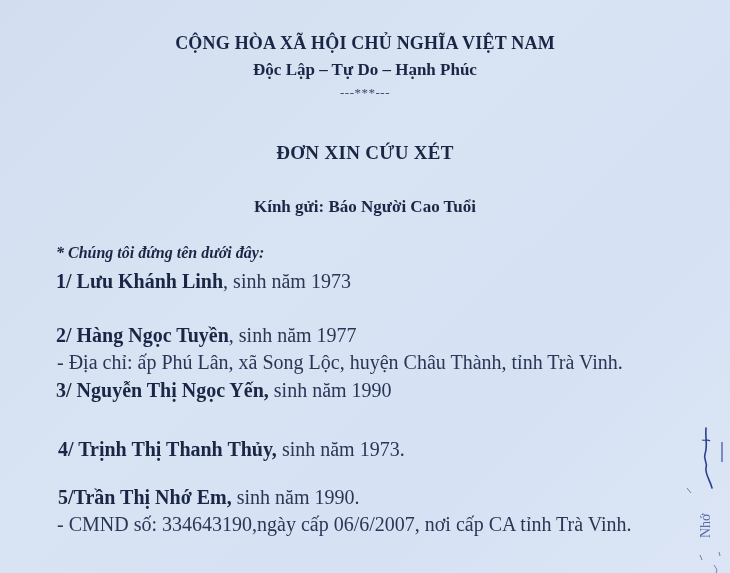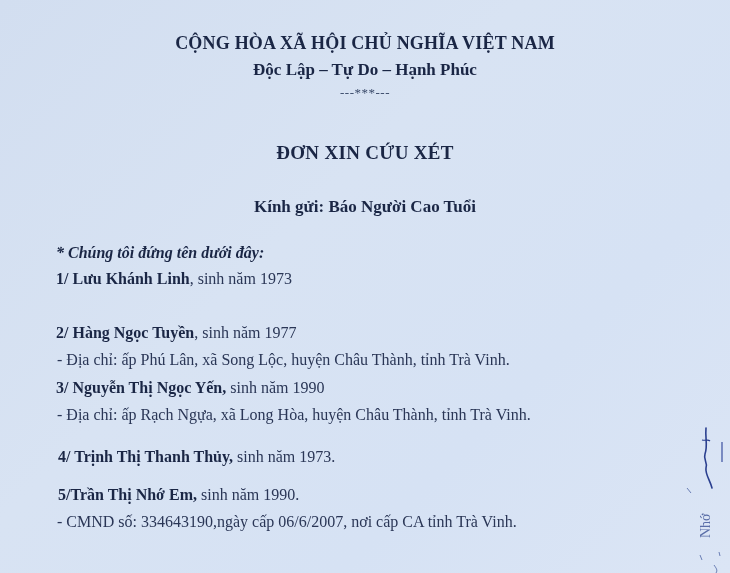--- a/index.html
+++ b/index.html
@@ -54,21 +54,21 @@
     }
     .intro {
       left: 56px;
       top: 244px;
       font-style: italic;
       font-weight: bold;
       font-size: 16px;
       color: #1a2645;
     }
     .line {
-      font-size: 16px;
+      font-size: 20px;
       color: #2a3656;
     }
     .name-bold { font-weight: bold; color: #1a2645; }
     .sig {
       position: absolute;
       left: 672px;
       top: 410px;
       width: 60px;
       height: 163px;
     }
@@ -92,23 +92,22 @@
   </div>
 
   <div class="abs line" style="left:56px; top:324px;">
     <span class="name-bold">2/ </span><span class="name-bold">Hàng Ngọc Tuyền</span><span>, sinh năm 1977</span>
   </div>
   <div class="abs line" style="left:57px; top:351px;">-  Địa chỉ:  ấp Phú Lân, xã Song Lộc, huyện Châu Thành, tỉnh Trà Vinh.</div>
 
   <div class="abs line" style="left:56px; top:379px;">
     <span class="name-bold">3/ </span><span class="name-bold">Nguyễn Thị Ngọc Yến,</span><span> sinh năm 1990</span>
   </div>
-  <div class="abs line" style="left:57px; top:406px;">- Địa chỉ: ấp Rạch Ngựa, xã Long Hòa, huyện Châu Thành, tỉnh Trà Vinh.</div>
 
-  <div class="abs line" style="left:58px; top:448px;text-align:right;">
+  <div class="abs line" style="left:58px; top:438px;text-align:right;">
     <span class="name-bold">4/ </span><span class="name-bold">Trịnh Thị Thanh Thủy,</span><span> sinh năm 1973.</span>
   </div>
 
   <div class="abs line" style="left:58px; top:486px;">
     <span class="name-bold">5/</span><span class="name-bold">Trần Thị Nhớ Em,</span><span>  sinh năm 1990.</span>
   </div>
   <div class="abs line" style="left:57px; top:513px;">- CMND số: 334643190,ngày cấp 06/6/2007, nơi cấp CA tỉnh Trà Vinh.</div>
 
   <svg class="sig" viewBox="0 0 60 163">
     <path d="M34 18 C33 28, 36 36, 33 44 C31 50, 36 52, 34 58 C33 64, 38 70, 40 78" stroke="#2a3f8f" stroke-width="1.6" fill="none" stroke-linecap="round"></path>

